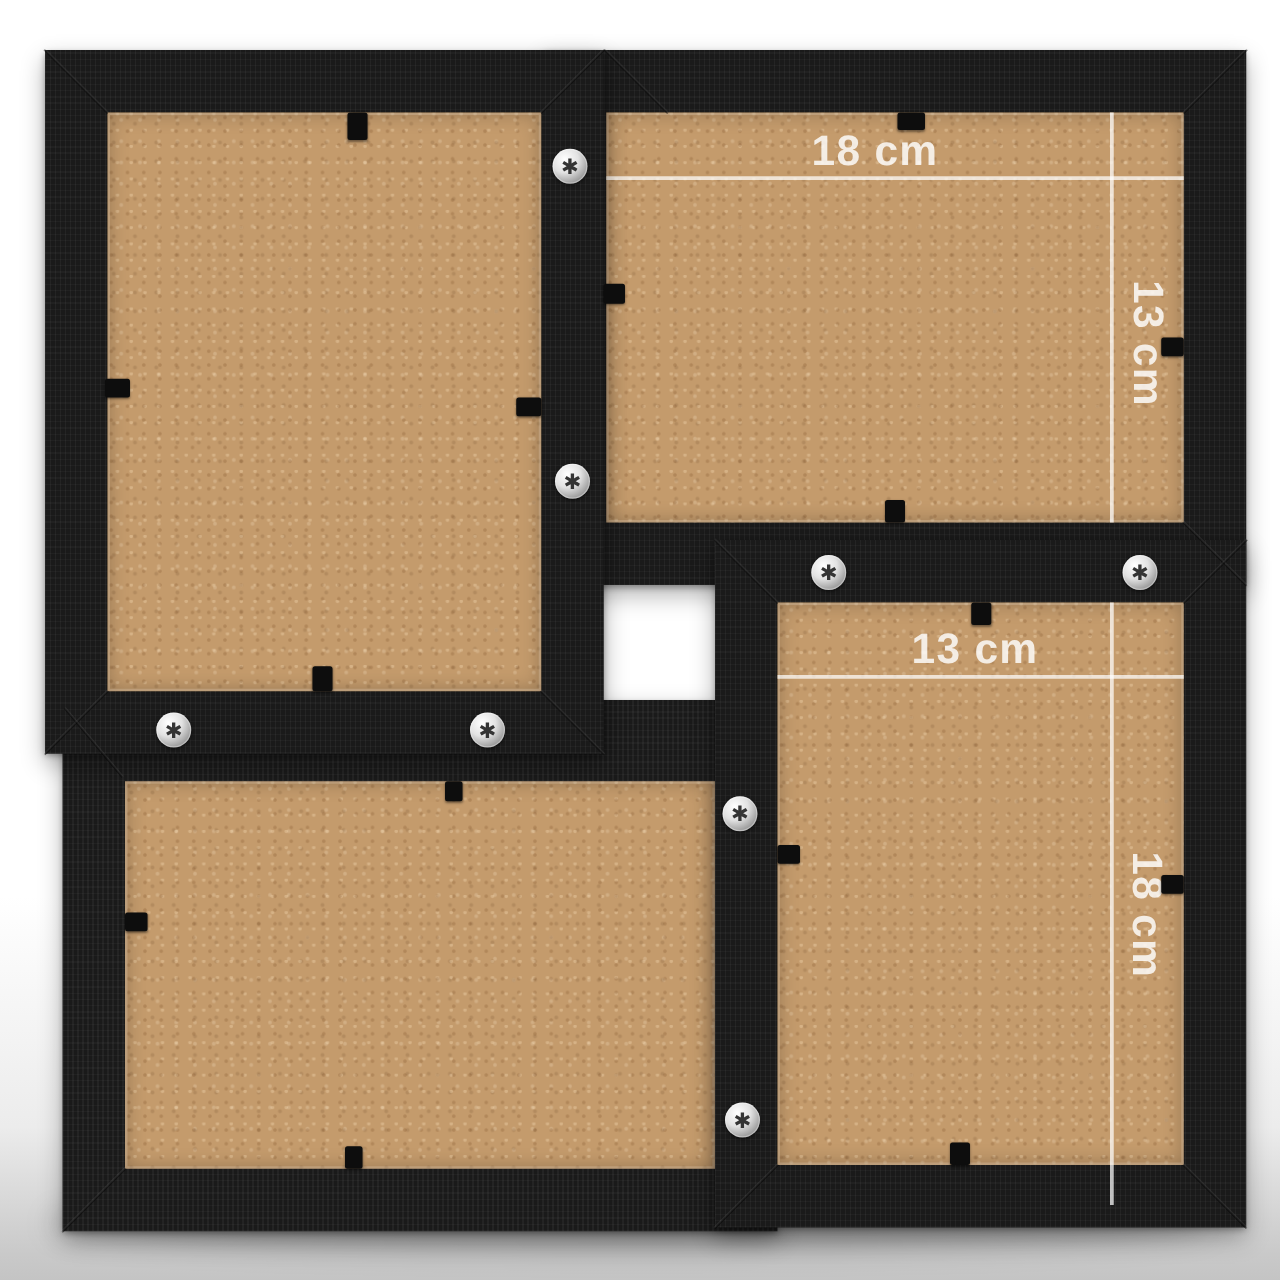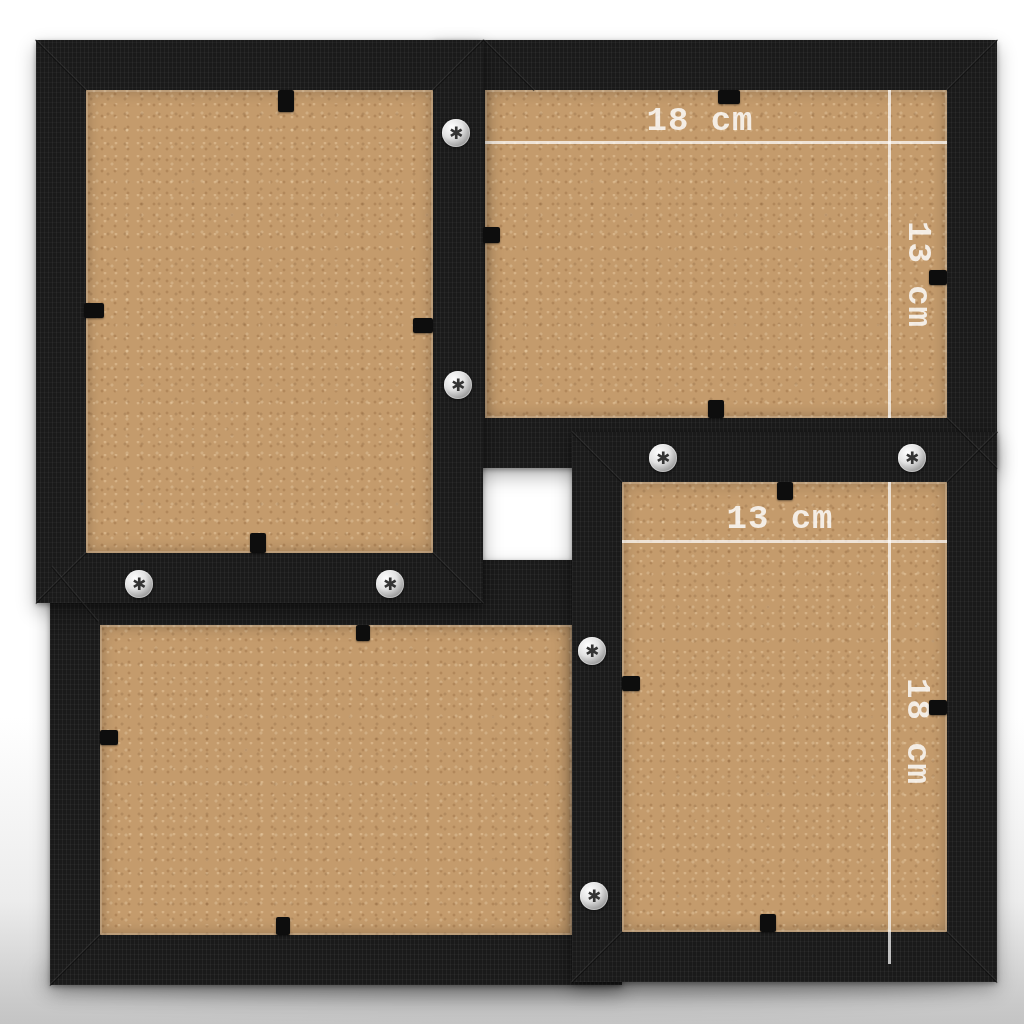--- a/index.html
+++ b/index.html
@@ -18,21 +18,20 @@
     z-index:0;
   }
   
   .pframe{
     position:absolute;
     background:
       repeating-linear-gradient(90deg, rgba(255,255,255,.045) 0 1px, rgba(0,0,0,0) 1px 4px),
       repeating-linear-gradient(0deg, rgba(255,255,255,.03) 0 1px, rgba(0,0,0,0) 1px 5px),
       var(--frame-black,#1a1a1a);
     box-shadow:0 8px 18px rgba(0,0,0,.30), 0 2px 5px rgba(0,0,0,.35);
-    font-family:Liberation Mono, monospace;
   }
   .fr-bl{left:50px;top:560px;width:572px;height:425px;z-index:1;}
   .fr-tr{left:435px;top:40px;width:562px;height:428px;z-index:2;}
   .fr-br{left:572px;top:432px;width:425px;height:550px;z-index:3;}
   .fr-tl{left:36px;top:40px;width:447px;height:563px;z-index:4;}
   .backing{
     position:absolute;
     background-color:var(--backing-tan,#c49b6c);
     background-image:
       radial-gradient(circle at 3px 4px, rgba(120,75,35,.25) 1px, rgba(0,0,0,0) 1.8px),

